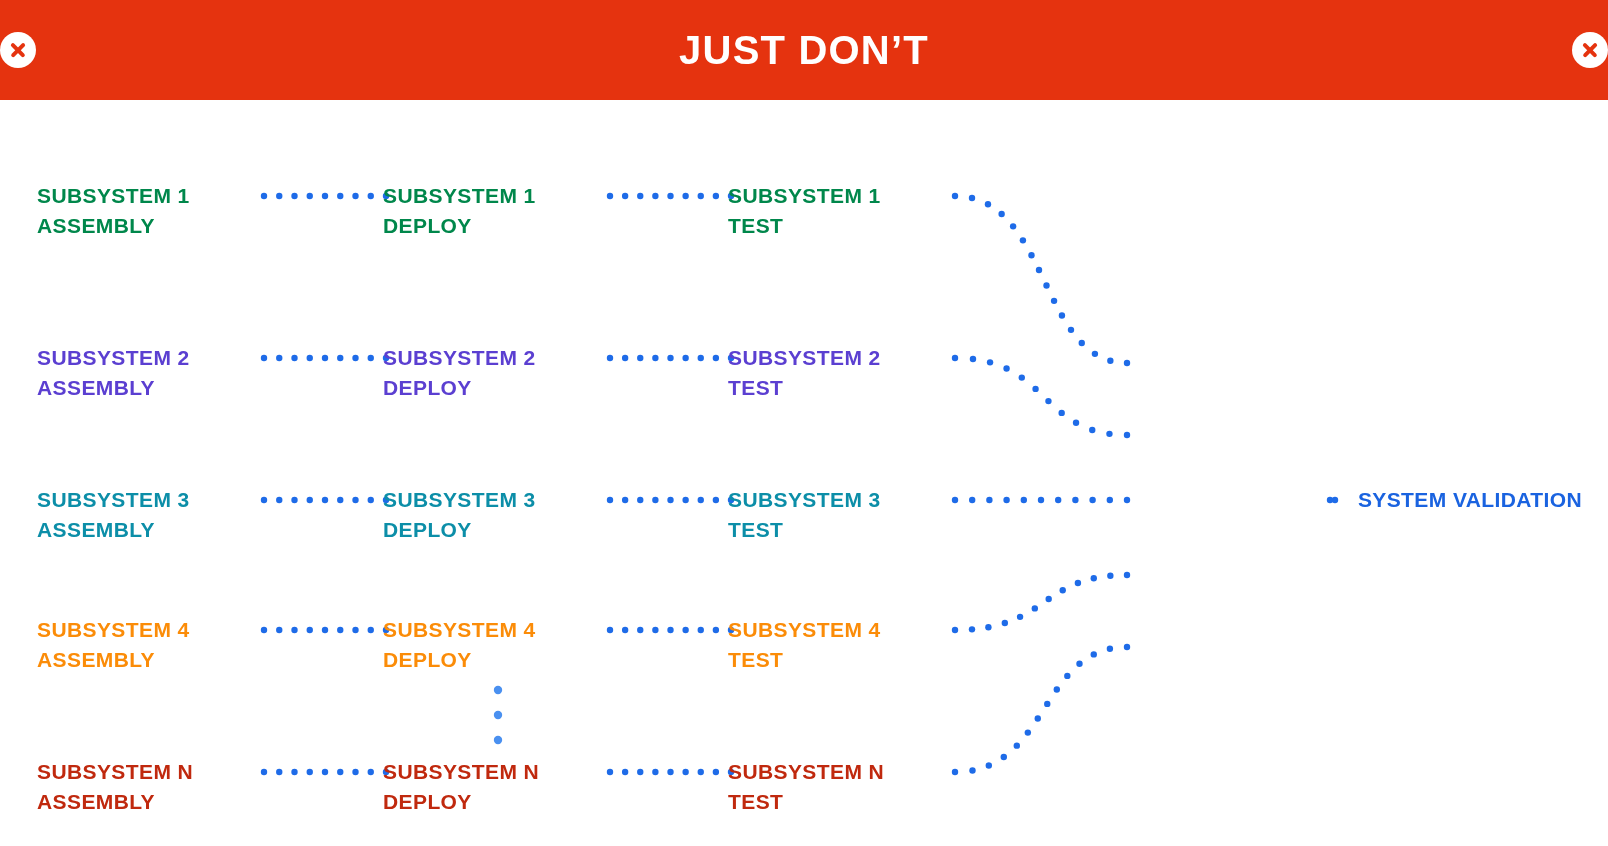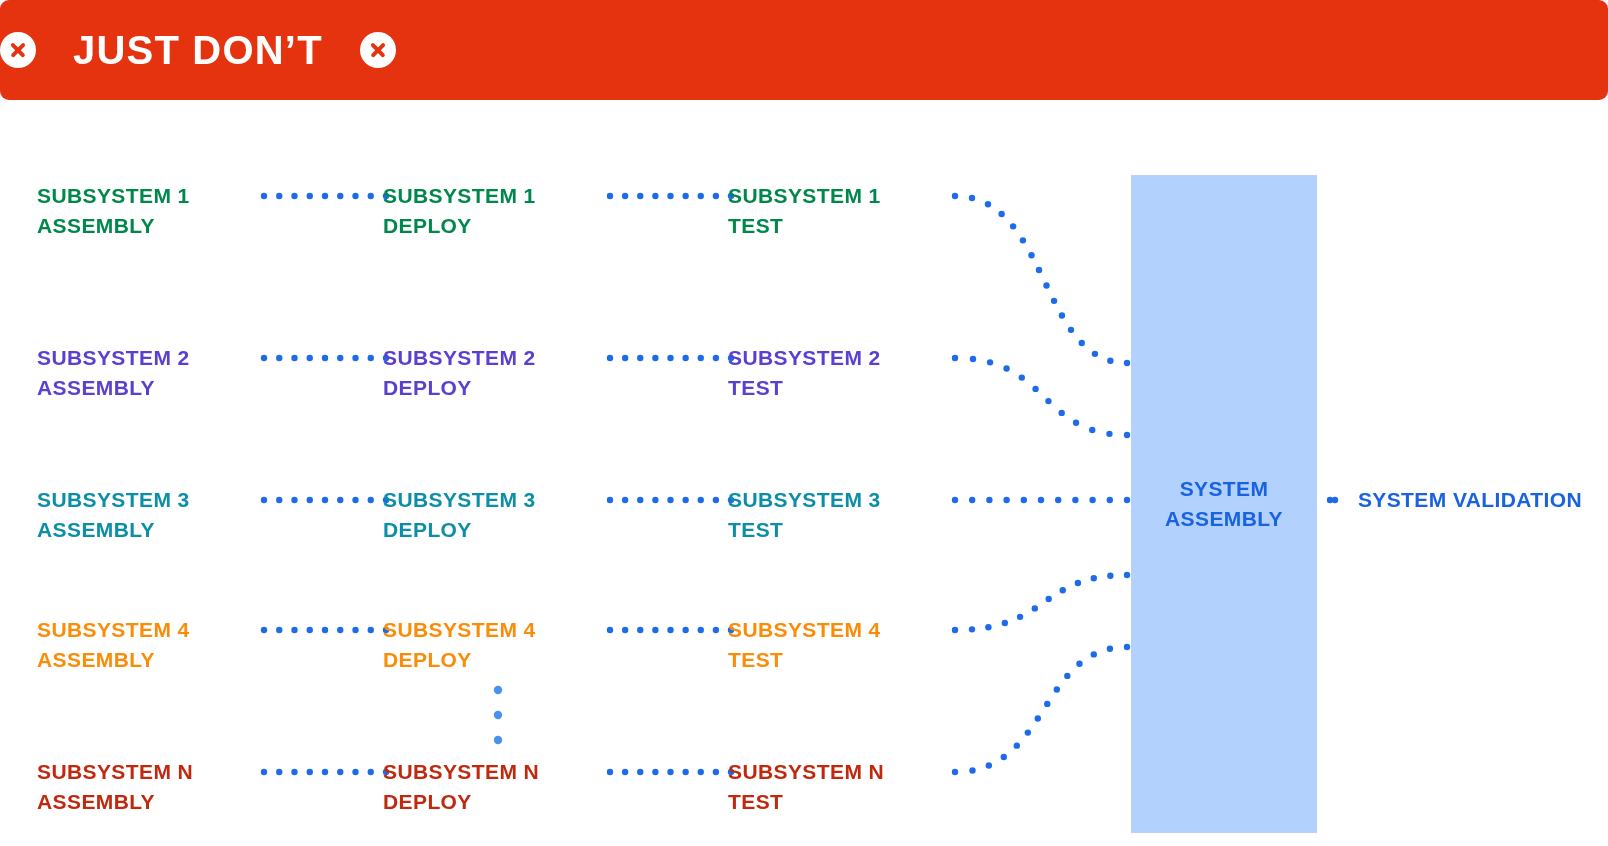--- a/index.html
+++ b/index.html
@@ -17,23 +17,22 @@
 
   
   #banner {
     position: absolute;
     left: 0; top: 0;
     width: 1608px;
     height: 100px;
     background: #E5330F;
     display: flex;
     align-items: center;
-    justify-content: flex-start;
-    gap: 37px;
-    border-radius: 9px;
+    justify-content: space-between;
+    gap: 8px;
   }
   #banner .banner-title {
     color: #ffffff;
     font-size: 40px;
     font-weight: bold;
     letter-spacing: 1.2px;
     line-height: 1;
     white-space: nowrap;
   }
   .x-badge {
@@ -127,26 +126,20 @@
 <body>
 
 <div id="banner">
   <span class="x-badge"></span>
   <span class="banner-title">JUST DON’T</span>
   <span class="x-badge"></span>
 </div>
 
 <div id="diagram">
 
-  <div id="system-assembly">
-    <div class="sa-label">
-      <span>SYSTEM</span>
-      <span>ASSEMBLY</span>
-    </div>
-  </div>
 
   <svg id="dots-layer" viewBox="0 0 1608 746" width="1608" height="746" xmlns="http://www.w3.org/2000/svg">
       <circle cx="264" cy="96" r="3.2" fill="#1E6BE8"></circle>
       <circle cx="279.25" cy="96" r="3.2" fill="#1E6BE8"></circle>
       <circle cx="294.5" cy="96" r="3.2" fill="#1E6BE8"></circle>
       <circle cx="309.75" cy="96" r="3.2" fill="#1E6BE8"></circle>
       <circle cx="325" cy="96" r="3.2" fill="#1E6BE8"></circle>
       <circle cx="340.25" cy="96" r="3.2" fill="#1E6BE8"></circle>
       <circle cx="355.5" cy="96" r="3.2" fill="#1E6BE8"></circle>
       <circle cx="370.75" cy="96" r="3.2" fill="#1E6BE8"></circle>

